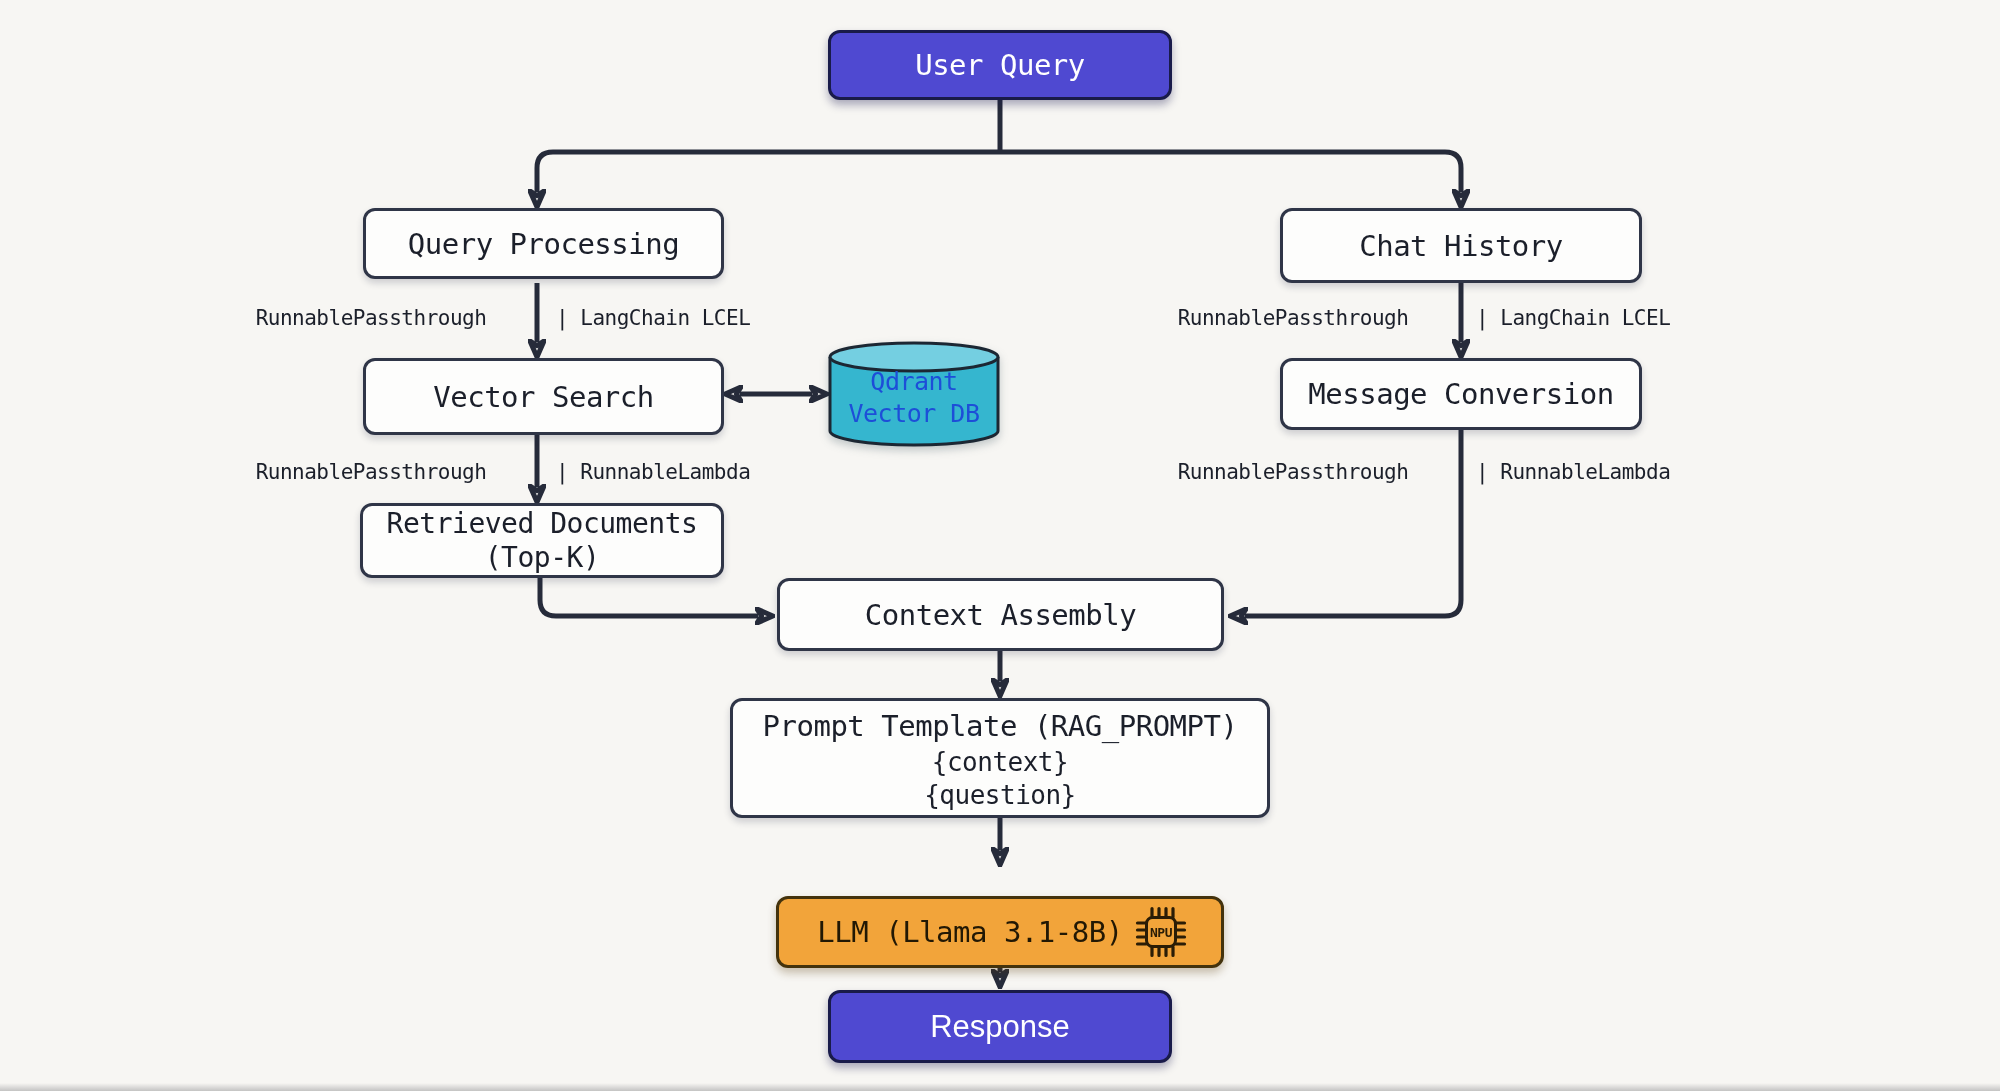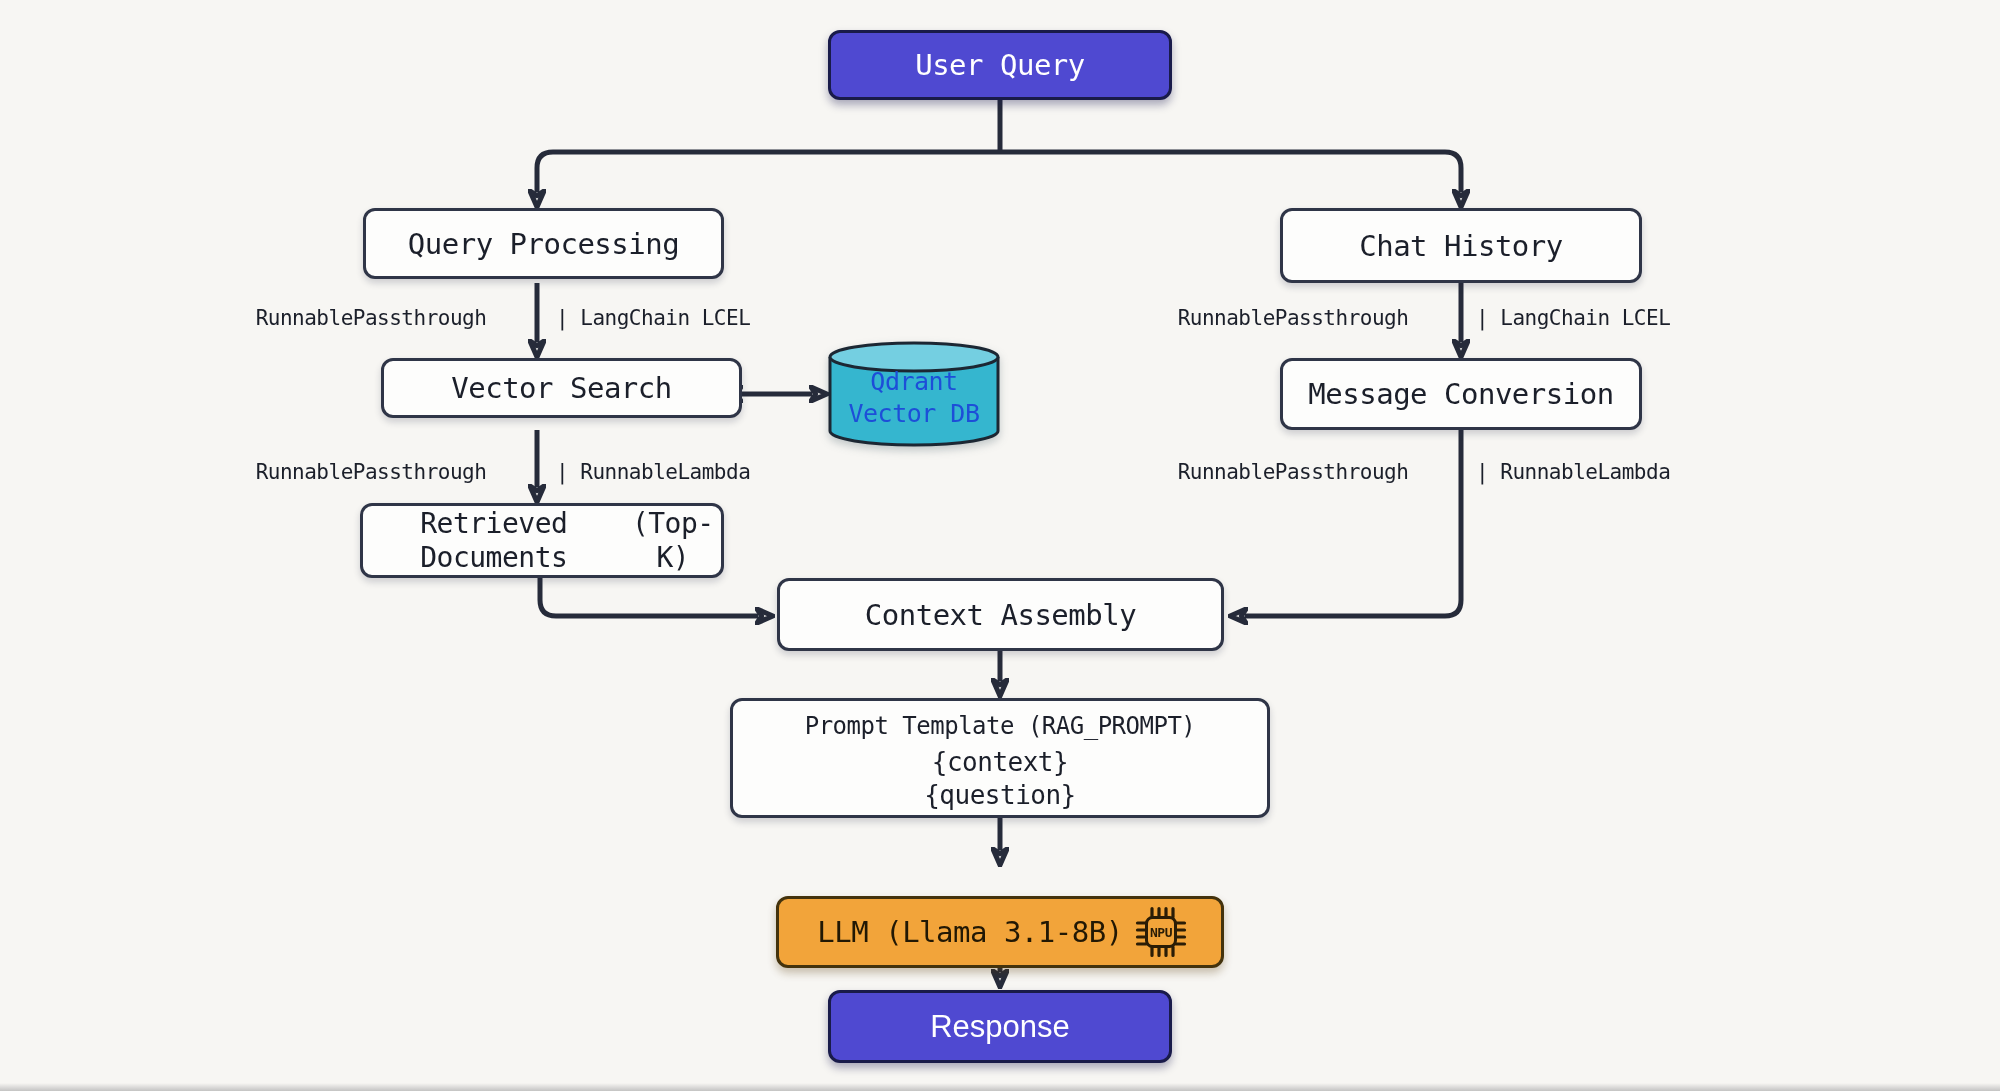--- a/index.html
+++ b/index.html
@@ -18,37 +18,37 @@
     display:flex;align-items:center;justify-content:center;
     background:var(--node-fill,#fdfdfc);
     border:3px solid var(--node-border,#2f3547);
     border-radius:12px;
     font-size:29px;font-weight:500;
     box-shadow:0 4px 7px rgba(40,45,70,.20);
     letter-spacing:-.5px;
     box-sizing:border-box;
     text-align:center;
   }
-  .node.two-line{flex-direction:row;font-size:28px;line-height:34px;}
+  .node.two-line{flex-direction:column;font-size:28px;line-height:34px;}
   .node.purple{
     background:var(--accent-purple,#4f49d1);
     border-color:var(--purple-border,#191b4a);
     color:var(--text-light,#fff);
     box-shadow:0 5px 9px rgba(25,27,80,.35);
   }
   .node.orange{
     background:var(--accent-orange,#f2a43a);
     border-color:var(--orange-border,#44330d);
     color:#221804;
     box-shadow:0 5px 8px rgba(90,60,10,.30);
     margin-top:28px;
   }
   .node.sans{font-family:"Liberation Sans",sans-serif;font-size:31px;font-weight:500;letter-spacing:0;}
   .node.prompt{flex-direction:column;padding-top:2px;}
-  .node.prompt .l1{font-size:24px;line-height:40px;}
+  .node.prompt .l1{font-size:29px;line-height:40px;}
   .node.prompt .l2,.node.prompt .l3{font-size:26px;line-height:33px;}
   .el{
     position:absolute;height:28px;line-height:28px;
     font-size:21px;color:var(--text-dark,#1b1f2a);
     white-space:nowrap;letter-spacing:-.5px;
   }
   .el.ra{text-align:center;width:298px;}
   .cyl{position:absolute;left:827px;top:340px;width:174px;height:108px;}
   .cyl svg{position:absolute;left:0;top:0;filter:drop-shadow(0 4px 4px rgba(30,60,70,.25));}
   .cyl .cyl-text{
@@ -95,21 +95,21 @@
   </div>
 
   <div class="node" style="left:363px;top:208px;width:361px;height:71px">
     <span>Query Processing</span>
   </div>
 
   <div class="node" style="left:1280px;top:208px;width:362px;height:75px">
     <span>Chat History</span>
   </div>
 
-  <div class="node" style="left:381px;top:358px;width:361px;height:60px">
+  <div class="node" style="left:363px;top:358px;width:361px;height:77px">
     <span>Vector Search</span>
   </div>
 
   <div class="cyl">
     <svg width="174" height="108" viewBox="0 0 174 108">
       <path d="M3,17 V91 A84,14 0 0 0 171,91 V17" fill="#35b6cf" stroke="#1c2733" stroke-width="3"></path>
       <ellipse cx="87" cy="17" rx="84" ry="14" fill="#74cfe1" stroke="#1c2733" stroke-width="3"></ellipse>
     </svg>
     <div class="cyl-text">
       <div>Qdrant</div>

